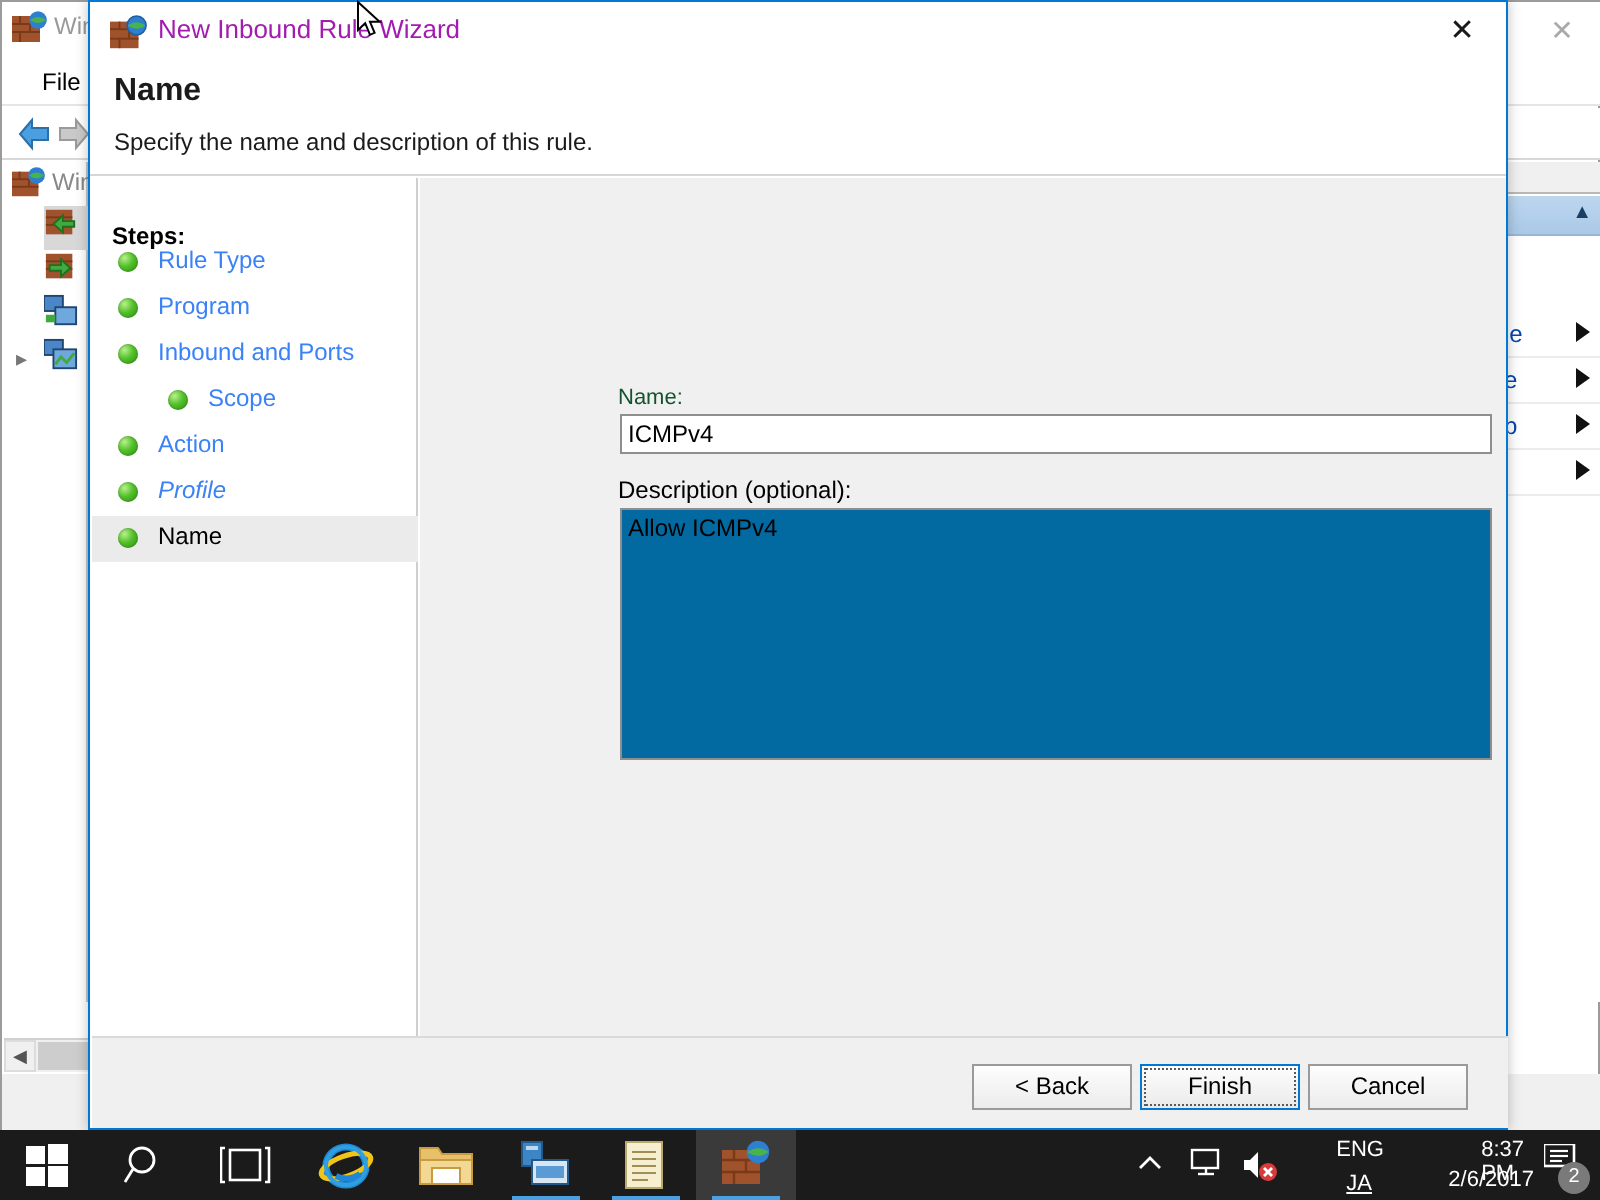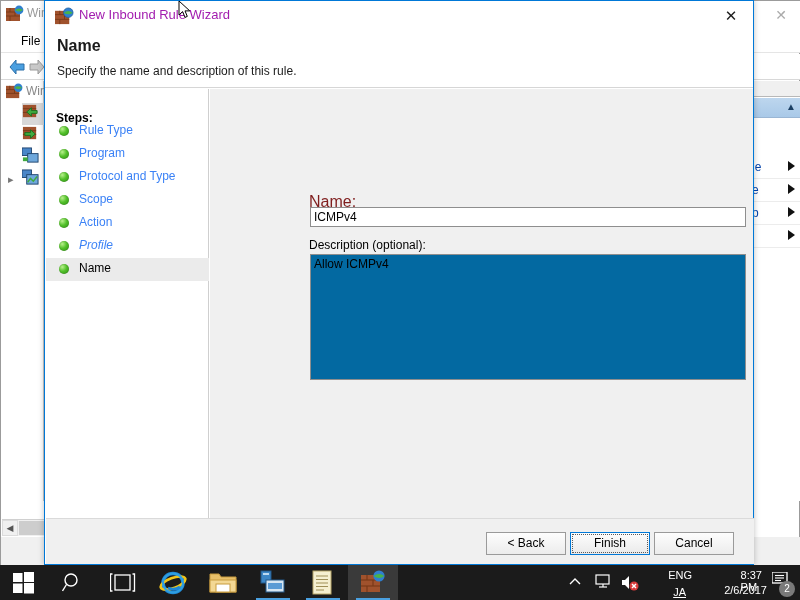--- a/index.html
+++ b/index.html
@@ -154,21 +154,21 @@
   .step-text {
     position:absolute; left:33px; top:3px; font-size:12px; color:#3b82f6;
   }
   .step-item.current .step-text { color:#000; }
 
   #dlg-content {
     position:absolute; left:165px; top:88px; width:543px; height:429px;
     background:#f0f0f0;
   }
   #lbl-name {
-    position:absolute; left:99px; top:104px; font-size:16px; color:#7f1d1d;
+    position:absolute; left:99px; top:104px; font-size:11px; color:#14532d;
   }
   #input-name {
     position:absolute; left:100px; top:118px; width:436px; height:20px;
     background:#ffffff; border:1px solid #8e8e8e;
     font-family:"Liberation Sans", sans-serif; font-size:12px; color:#000;
     padding:0 3px; line-height:18px;
   }
   #lbl-desc {
     position:absolute; left:99px; top:149px; font-size:12px; color:#000;
   }
@@ -384,23 +384,23 @@
       <div class="step-item" style="top:31px;">
         <span class="step-bullet"></span>
         <span class="step-text nowrap">Rule Type</span>
       </div>
       <div class="step-item" style="top:54px;">
         <span class="step-bullet"></span>
         <span class="step-text nowrap">Program</span>
       </div>
       <div class="step-item" style="top:77px;">
         <span class="step-bullet"></span>
-        <span class="step-text nowrap">Protocol and Type</span>
-      </div>
-      <div class="step-item" style="top:100px;">
+        <span class="step-text nowrap">Inbound and Ports</span>
+      </div>
+      <div class="step-item" style="top:100px;margin-left:25px;">
         <span class="step-bullet"></span>
         <span class="step-text nowrap">Scope</span>
       </div>
       <div class="step-item" style="top:123px;">
         <span class="step-bullet"></span>
         <span class="step-text nowrap">Action</span>
       </div>
       <div class="step-item" style="top:146px;font-style:italic;">
         <span class="step-bullet"></span>
         <span class="step-text nowrap">Profile</span>

